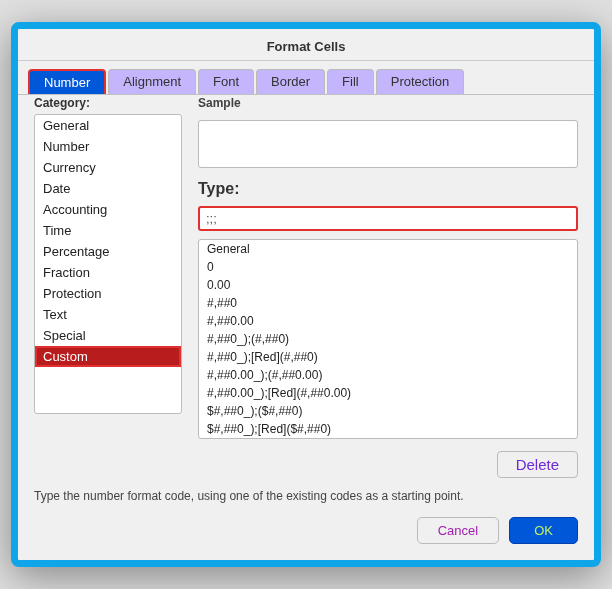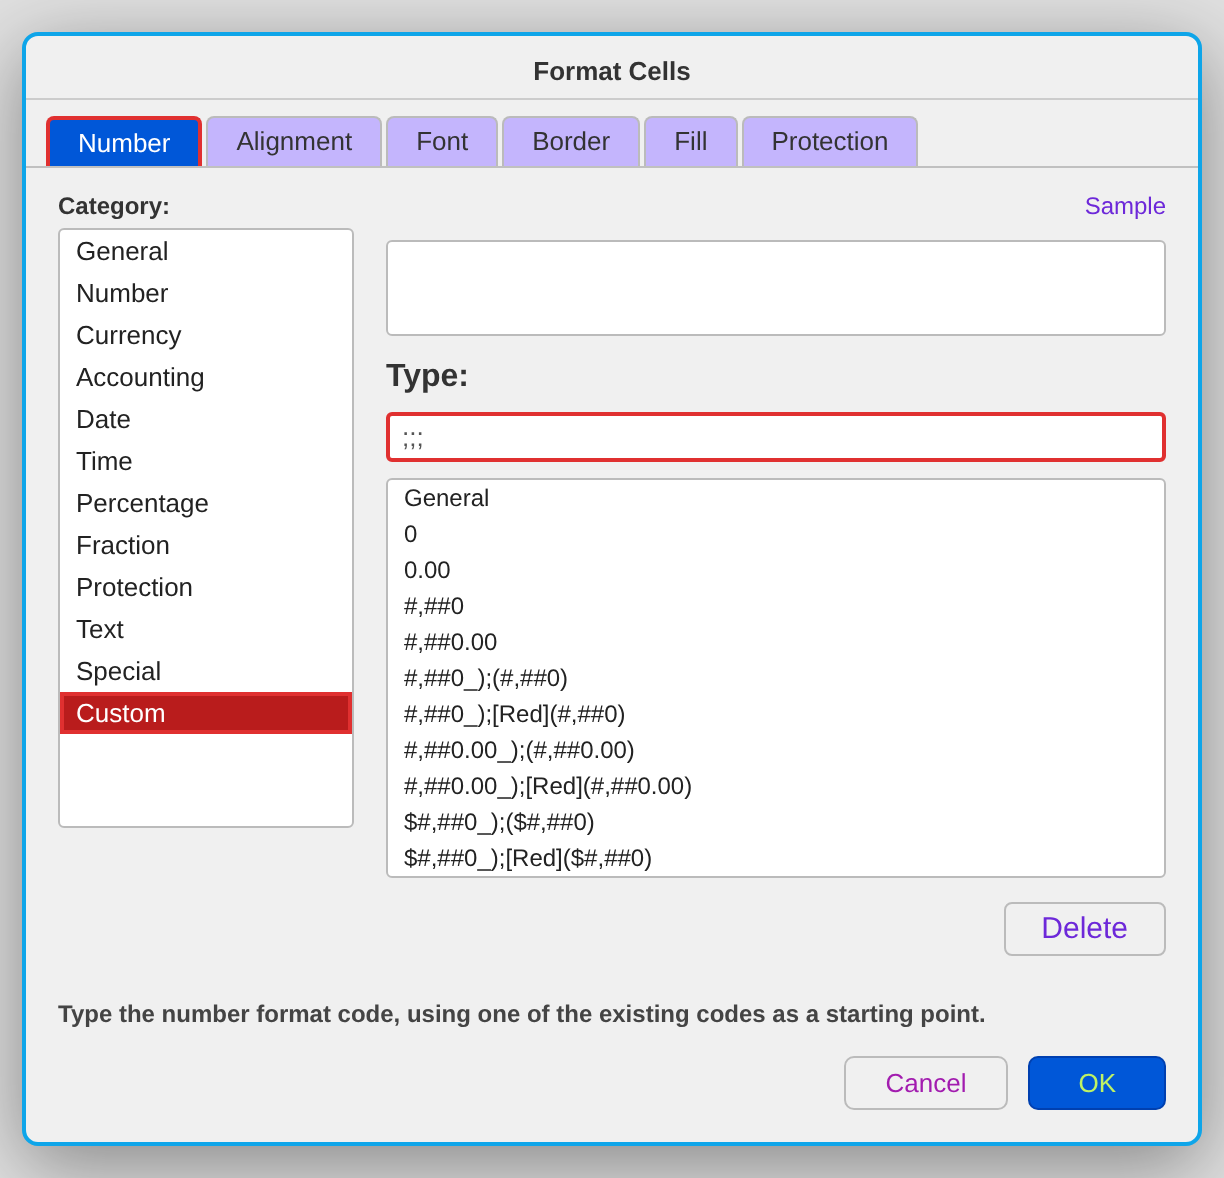--- a/index.html
+++ b/index.html
@@ -11,21 +11,21 @@
       min-height: 100vh;
       font-family: -apple-system, BlinkMacSystemFont, "Helvetica Neue", Arial, sans-serif;
       font-size: 13px;
     }
     .dialog {
       background: #f0f0f0;
       border-radius: 8px;
       box-shadow: 0 10px 40px rgba(0,0,0,0.4);
       width: 590px;
       padding: 0 0 16px 0;
-      border: 2px solid #0ea5e9;
+      border: 7px solid #0ea5e9;
     }
     .title-bar {
       text-align: center;
       padding: 10px 0 6px 0;
       font-size: 13px;
       font-weight: 600;
       color: #333;
       border-bottom: 1px solid #ccc;
     }
     .tabs {
@@ -48,21 +48,21 @@
     .tab.active {
       background: #0057d8;
       color: white;
       border: 2px solid #e03030;
       border-bottom: none;
       font-weight: 500;
     }
     .content {
       display: flex;
       flex-direction: row;
-      padding: 12px 16px;
+      padding: 1px 16px;
       gap: 16px;
     }
     .left-panel {
       width: 148px;
       flex-shrink: 0;
     }
     .category-label {
       font-size: 12px;
       font-weight: 600;
       margin-bottom: 4px;
@@ -88,24 +88,23 @@
       outline-offset: -2px;
     }
     .right-panel {
       flex: 1;
       display: flex;
       flex-direction: column;
       gap: 8px;
     }
     .sample-label {
       font-size: 12px;
-      font-weight: 400;
-      color: #6d28d9;
+      font-weight: 700;
+      color: #404040;
       margin-bottom: 2px;
-      text-align: right;
     }
     .sample-box {
       border: 1px solid #bbb;
       background: white;
       border-radius: 3px;
       height: 48px;
       margin-bottom: 4px;
     }
     .type-label {
       font-size: 16px;
@@ -149,21 +148,20 @@
       background: #f0f0f0;
       font-size: 15px;
       cursor: pointer;
       color: #6d28d9;
     }
     .hint-text {
       padding: 8px 16px;
       color: #444;
       font-size: 12px;
       line-height: 1.5;
-      font-weight: bold;
     }
     .bottom-bar {
       display: flex;
       justify-content: flex-end;
       padding: 4px 16px 0 16px;
       gap: 10px;
     }
     .cancel-btn {
       padding: 5px 20px;
       border: 1px solid #bbb;
@@ -201,22 +199,22 @@
     </div>
 
   <div class="content">
     <div class="left-panel">
       <div class="category-label">Category:</div>
       <div class="category-list">
 
       <div class="category-item">General</div>
           <div class="category-item">Number</div>
           <div class="category-item">Currency</div>
+          <div class="category-item">Date</div>
           <div class="category-item">Accounting</div>
-          <div class="category-item">Date</div>
           <div class="category-item">Time</div>
           <div class="category-item">Percentage</div>
           <div class="category-item">Fraction</div>
           <div class="category-item">Protection</div>
           <div class="category-item">Text</div>
           <div class="category-item">Special</div>
           <div class="category-item selected">Custom</div>
         </div>
     </div>
 

